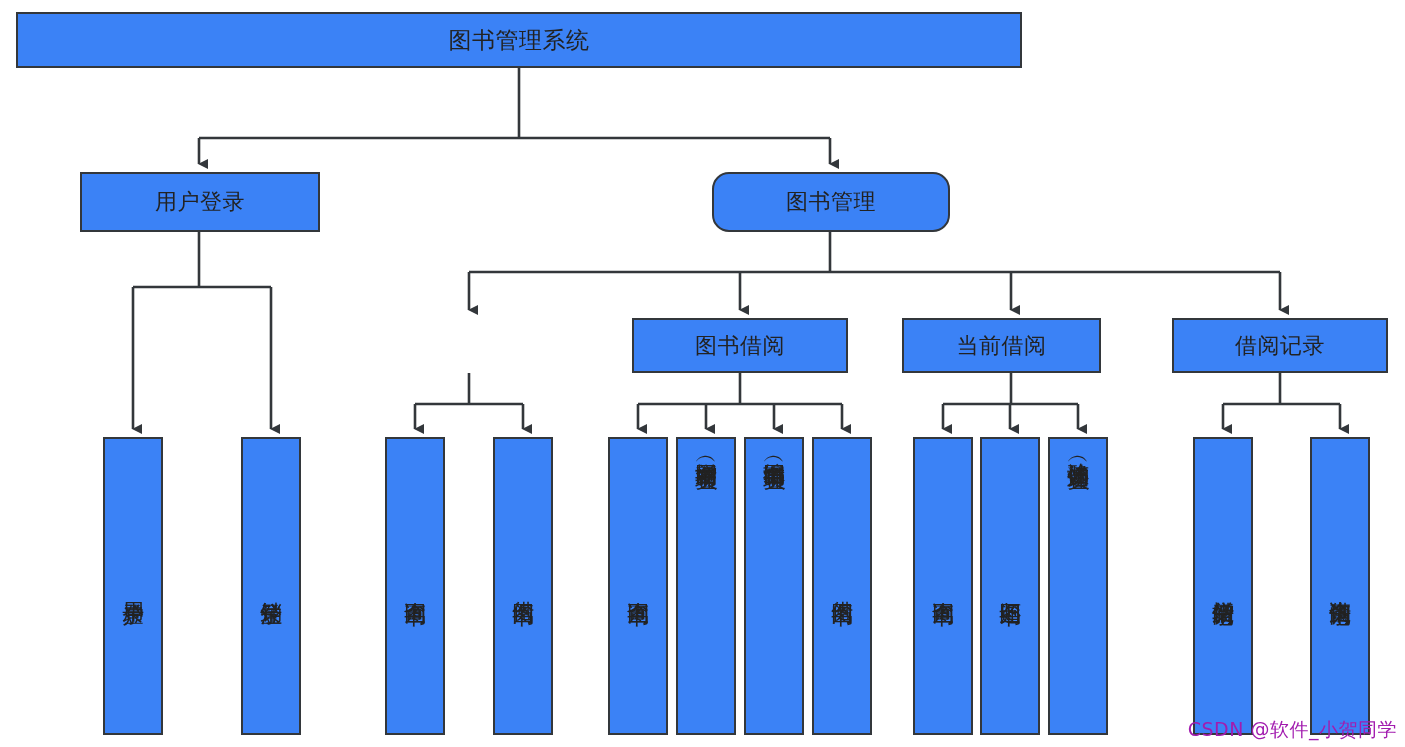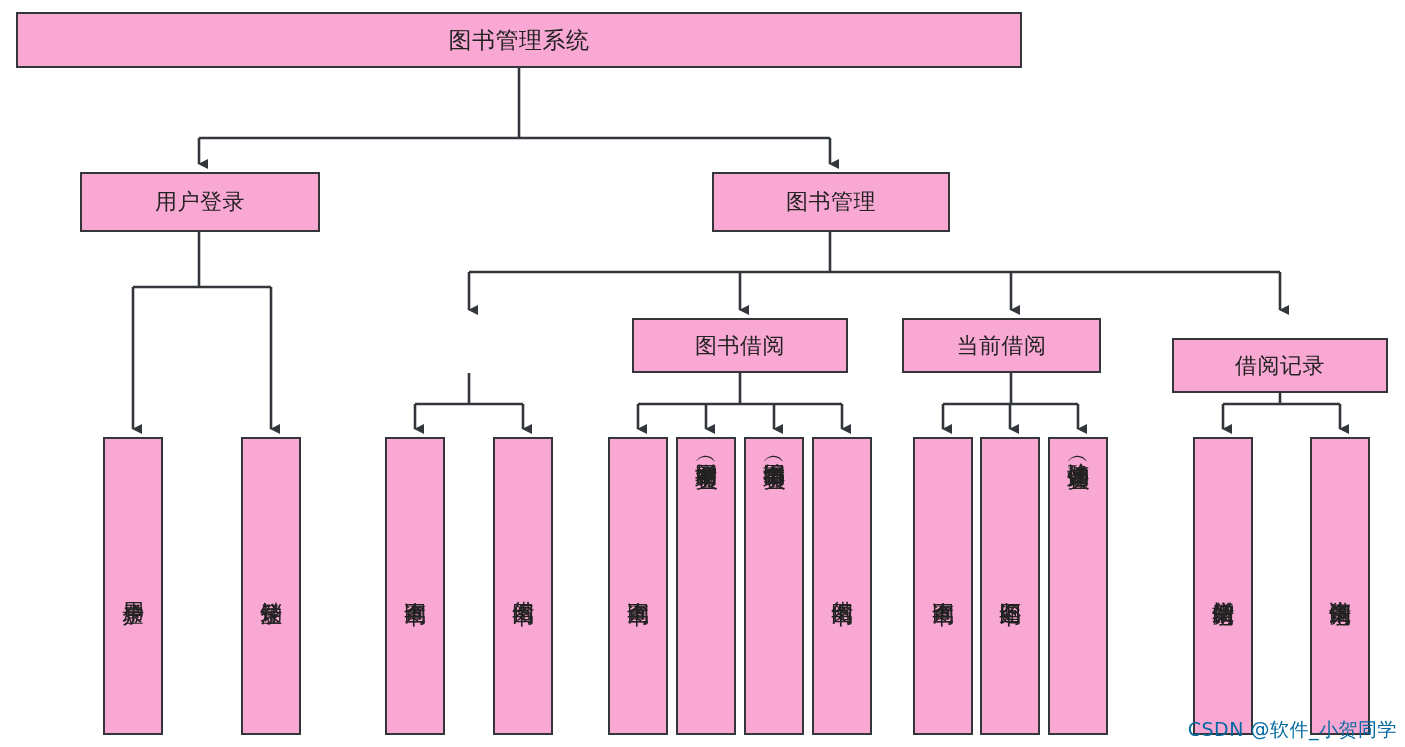--- a/index.html
+++ b/index.html
@@ -23,21 +23,21 @@
     left: 0;
     top: 0;
     width: 1405px;
     height: 747px;
     pointer-events: none;
   }
   .node {
     position: absolute;
     box-sizing: border-box;
     border: 2px solid #33373b;
-    background: #f9a8d4;
+    background: #3b82f6;
     display: flex;
     align-items: center;
     justify-content: center;
     color: #222222;
   }
   .node.root {
     font-size: 23px;
     letter-spacing: 0.5px;
   }
   .node.branch {
@@ -59,21 +59,21 @@
     line-height: 1.12;
     letter-spacing: 1px;
     white-space: nowrap;
     color: #222222;
   }
   .watermark {
     position: absolute;
     right: 8px;
     bottom: 4px;
     font-size: 19px;
-    color: #0369a1;
+    color: #a21caf;
     letter-spacing: 0.5px;
     white-space: nowrap;
   }
 </style>
 </head>
 <body>
 
 <div id="canvas">
 
   <svg class="connectors" viewBox="0 0 1405 747">
@@ -130,34 +130,34 @@
   </svg>
 
   <div class="node root" style="left:16px; top:12px; width:1006px; height:56px;">
     <span>图书管理系统</span>
   </div>
 
   <div class="node branch" style="left:80px; top:172px; width:240px; height:60px;">
     <span>用户登录</span>
   </div>
 
-  <div class="node branch" style="left:712px; top:172px; width:238px; height:60px;">
+  <div class="node branch" style="left:712px; top:172px; width:238px; height:60px;border-radius:17px;">
     <span>图书管理</span>
   </div>
 
 
   <div class="node branch" style="left:632px; top:318px; width:216px; height:55px;text-align:center;">
     <span>图书借阅</span>
   </div>
 
   <div class="node branch" style="left:902px; top:318px; width:199px; height:55px;">
     <span>当前借阅</span>
   </div>
 
-  <div class="node branch" style="left:1172px; top:318px; width:216px; height:55px;margin-top:20px;">
+  <div class="node branch" style="left:1172px; top:318px; width:216px; height:55px;">
     <span>借阅记录</span>
   </div>
 
   <div class="node leaf" style="left:103px; top:437px; width:60px; height:298px;">
     <span class="vtext">用户登录</span>
   </div>
   <div class="node leaf" style="left:241px; top:437px; width:60px; height:298px;">
     <span class="vtext">注销登录</span>
   </div>
 

